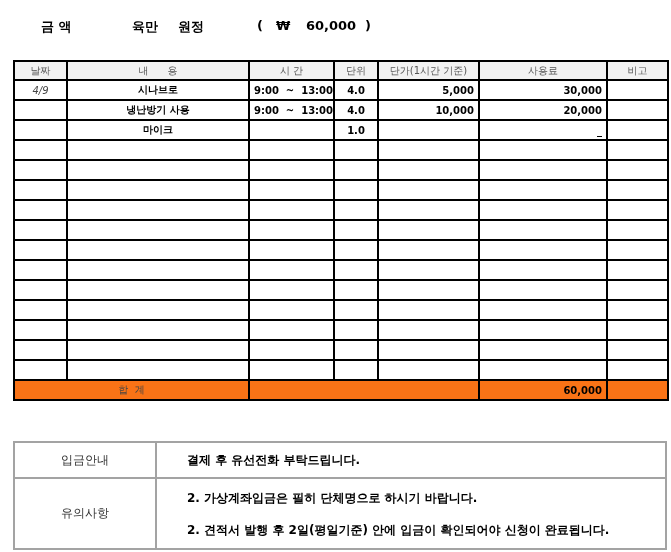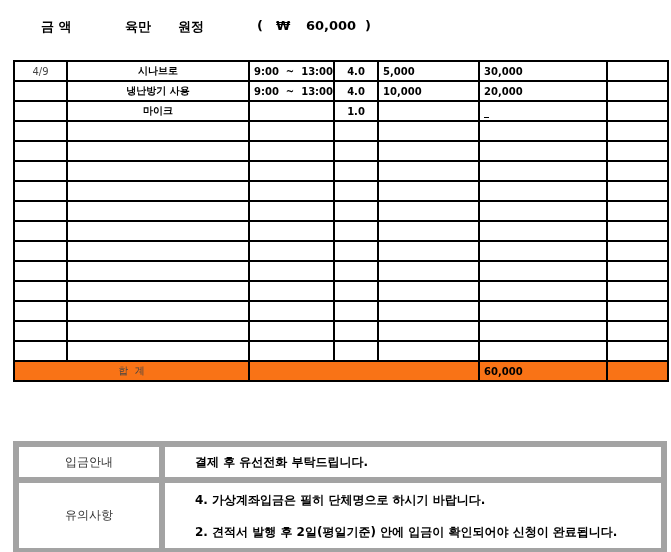--- a/index.html
+++ b/index.html
@@ -6,53 +6,62 @@
   body { width:671px; height:552px; position:relative; overflow:hidden;
          font-family:"DejaVu Sans", "Liberation Sans", sans-serif; color:#000; }
   .amount { position:absolute; top:14px; left:0; height:24px; font-size:13px; font-weight:bold; }
   .amount span { position:absolute; top:4px; white-space:nowrap; }
   table.main { position:absolute; left:13px; top:60px; border-collapse:collapse; table-layout:fixed; width:654px; }
   table.main td { border:2px solid #000; height:18px; padding:0 4px; font-size:10px; white-space:nowrap; overflow:hidden; }
   table.main tr.hdr td { background:#f2f2f2; color:#555; text-align:center; font-weight:normal; border-bottom-width:1px; height:17px; }
   table.main tr.row td { font-weight:bold; }
   table.main tr.sum td { background:#f97316; font-weight:bold; }
   .c { text-align:center; }
-  .r { }
+  .r { text-align:right; }
   table.notes { position:absolute; left:13px; top:441px; border-collapse:collapse; table-layout:fixed; width:654px; }
-  table.notes td { border:6px solid #a3a3a3; font-size:12px; padding:0 6px; }
+  table.notes td { border:2px solid #a3a3a3; font-size:12px; padding:0 6px; }
   table.notes td.lbl { text-align:center; color:#333; width:128px; }
   table.notes td.txt { font-weight:bold;padding-left:30px; }
   .line { display:block; line-height:18px; }
 </style>
 </head>
 <body>
 
 <div class="amount">
   <span style="left:41px">금 액</span>
-  <span style="left:125px">육만</span>
+  <span style="left:132px">육만</span>
   <span style="left:178px">원정</span>
   <span style="left:257px">(</span>
   <span style="left:276px">₩</span>
   <span style="left:306px">60,000</span>
   <span style="left:365px">)</span>
 </div>
 
 <table class="main">
   <colgroup>
     <col style="width:53px">
       <col style="width:182px">
       <col style="width:85px">
       <col style="width:44px">
       <col style="width:101px">
       <col style="width:128px">
       <col style="width:61px">
   </colgroup>
   <tbody id="tbody">
+    <tr class="hdr">
+      <td>날짜</td>
+      <td style="white-space:pre">내      용</td>
+      <td>시 간</td>
+      <td>단위</td>
+      <td>단가(1시간 기준)</td>
+      <td>사용료</td>
+      <td>비고</td>
+    </tr>
   <tr class="row">
-        <td class="c" style="font-weight: normal; color: rgb(68, 68, 68);">4/9</td>
+        <td class="c" style="font-weight: normal; color: rgb(68, 68, 68); font-style: italic;">4/9</td>
         <td class="c">시나브로</td>
         <td style="white-space: pre;">9:00  ~  13:00</td>
         <td class="c">4.0</td>
         <td class="r">5,000</td>
         <td class="r">30,000</td>
         <td></td>
       </tr>
       <tr class="row">
         <td class="c" style="font-weight: normal; color: rgb(68, 68, 68);"></td>
         <td class="c">냉난방기 사용</td>
@@ -190,18 +199,18 @@
 
 <table class="notes">
   <tbody>
       <tr style="height:36px">
     <td class="lbl">입금안내</td>
     <td class="txt">결제 후 유선전화 부탁드립니다.</td>
   </tr>
   <tr style="height:71px">
     <td class="lbl">유의사항</td>
     <td class="txt">
-      <span class="line">4. 가상계좌입금은 필히 단체명으로 하시기 바랍니다.</span>
+      <span class="line">2. 가상계좌입금은 필히 단체명으로 하시기 바랍니다.</span>
       <span class="line" style="margin-top:14px">2. 견적서 발행 후 2일(평일기준) 안에 입금이 확인되어야 신청이 완료됩니다.</span>
     </td>
   </tr>
 </tbody>
   </table>
 
 </body></html>

